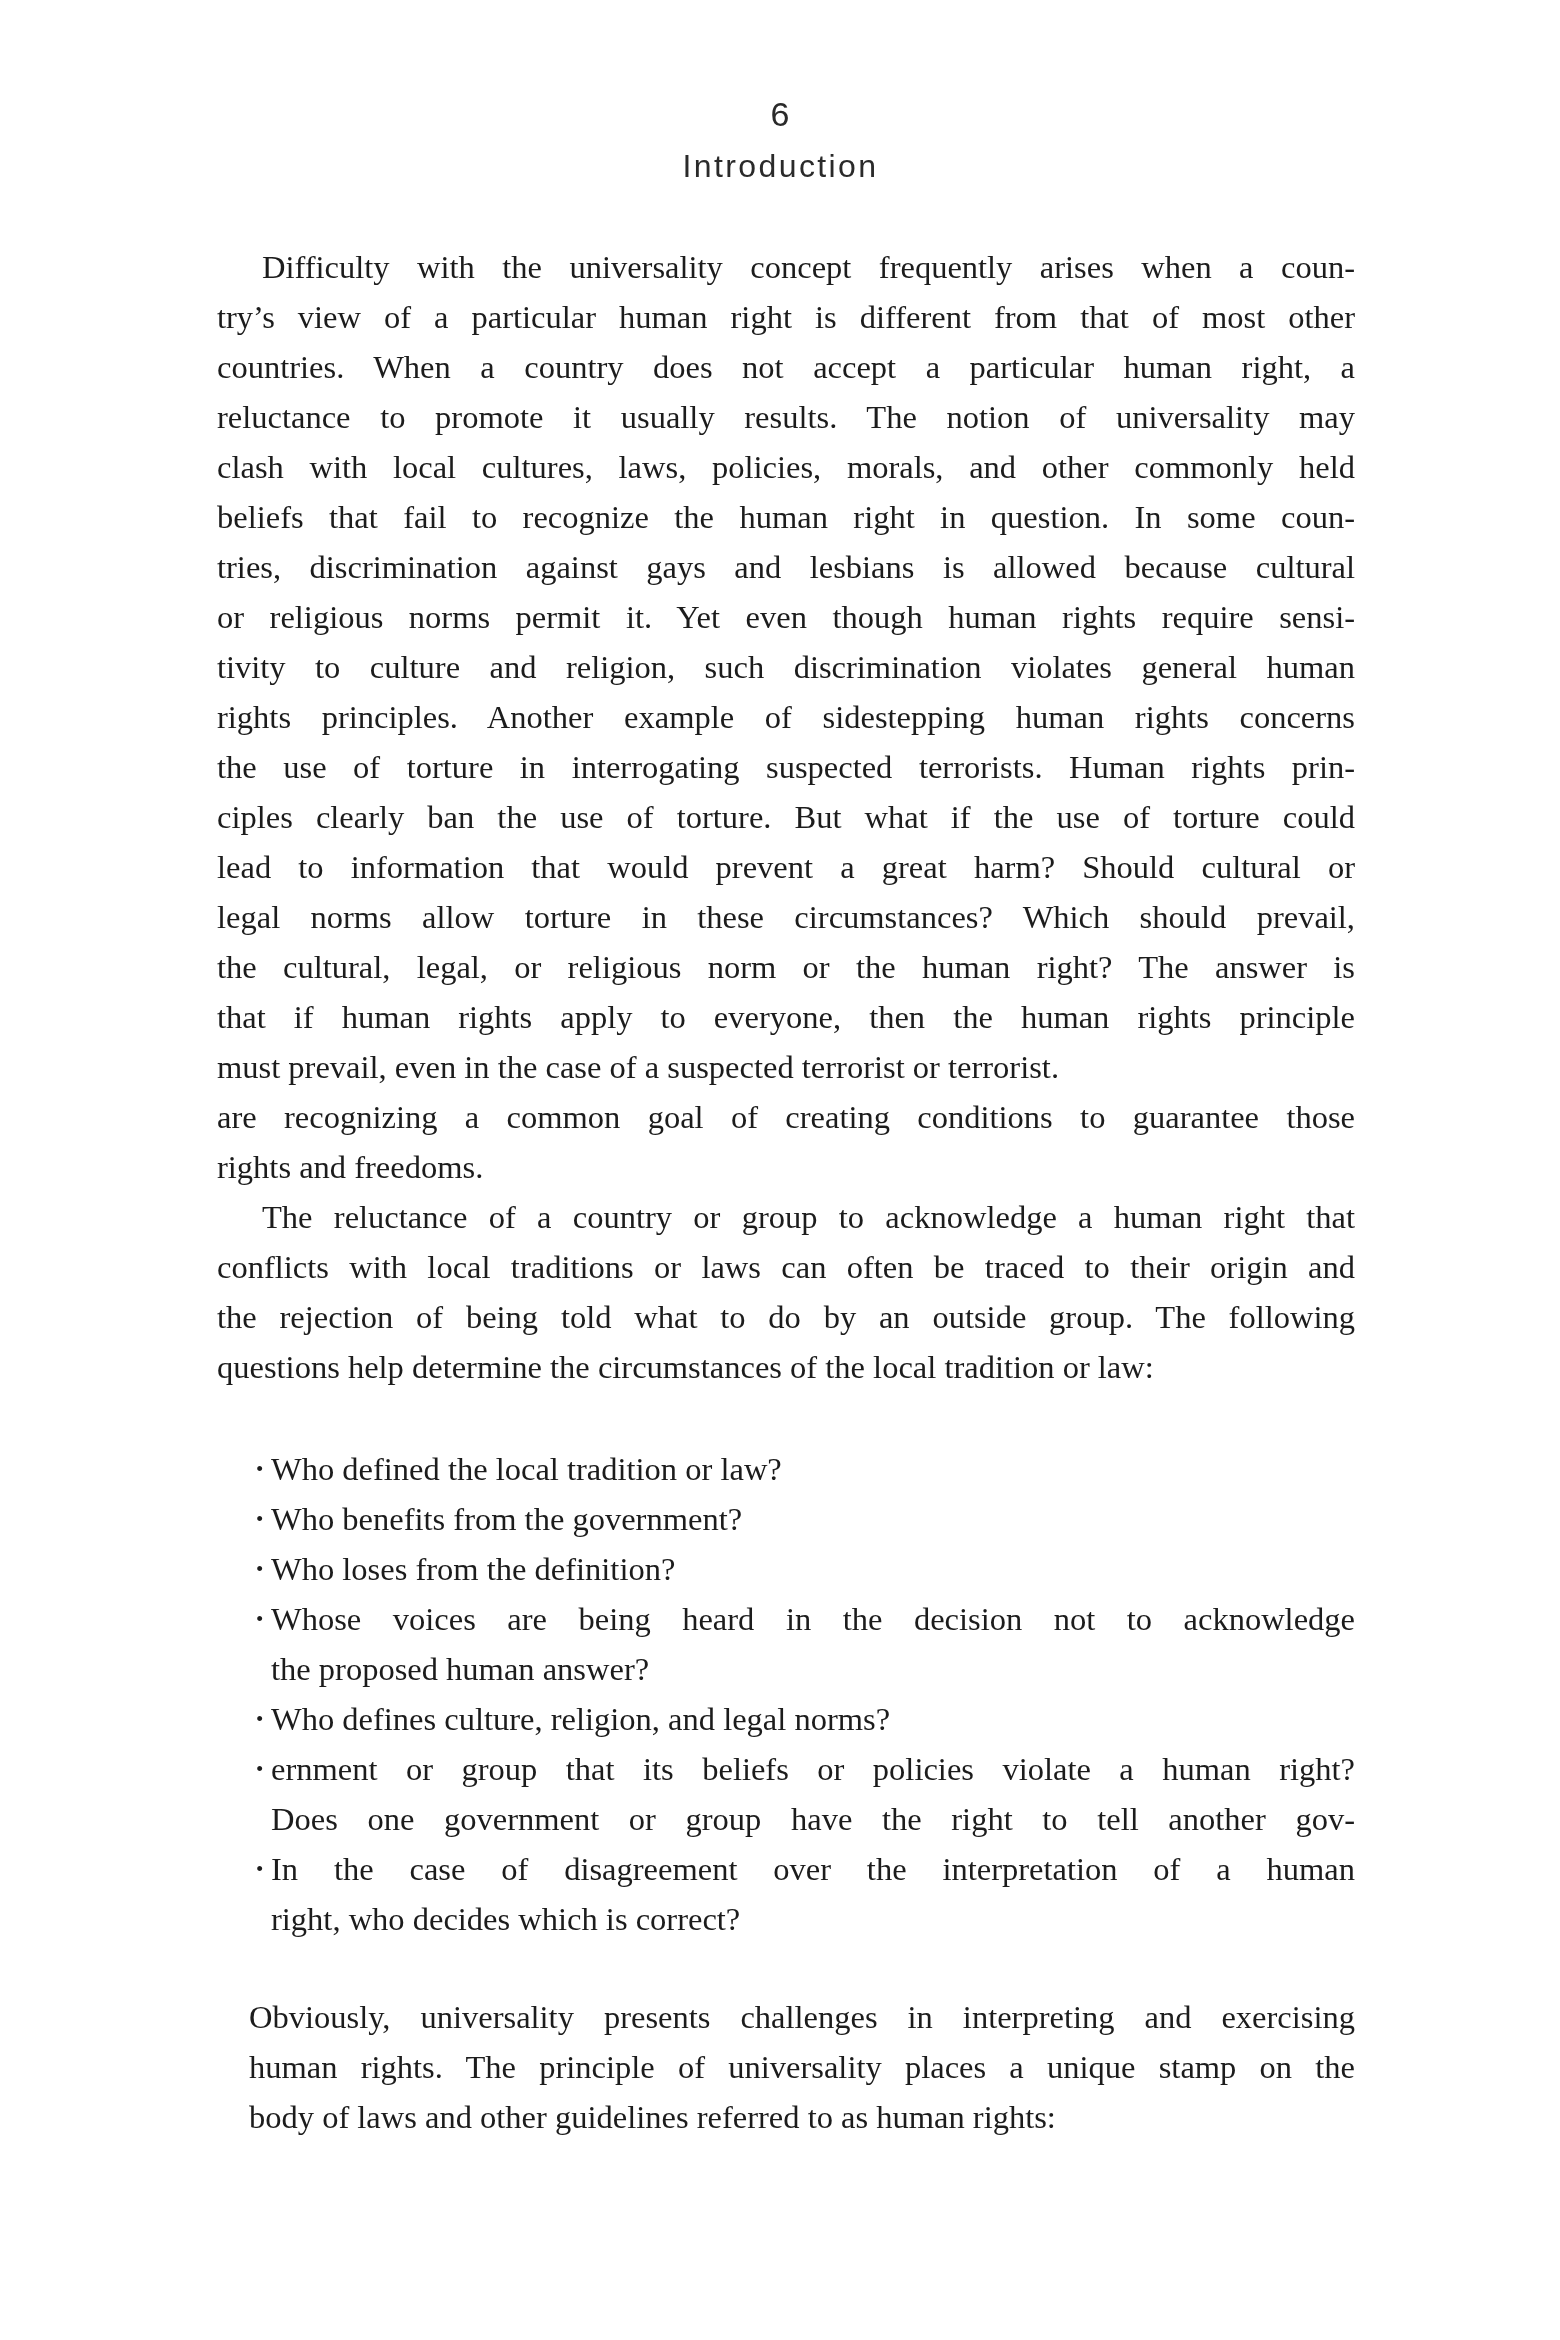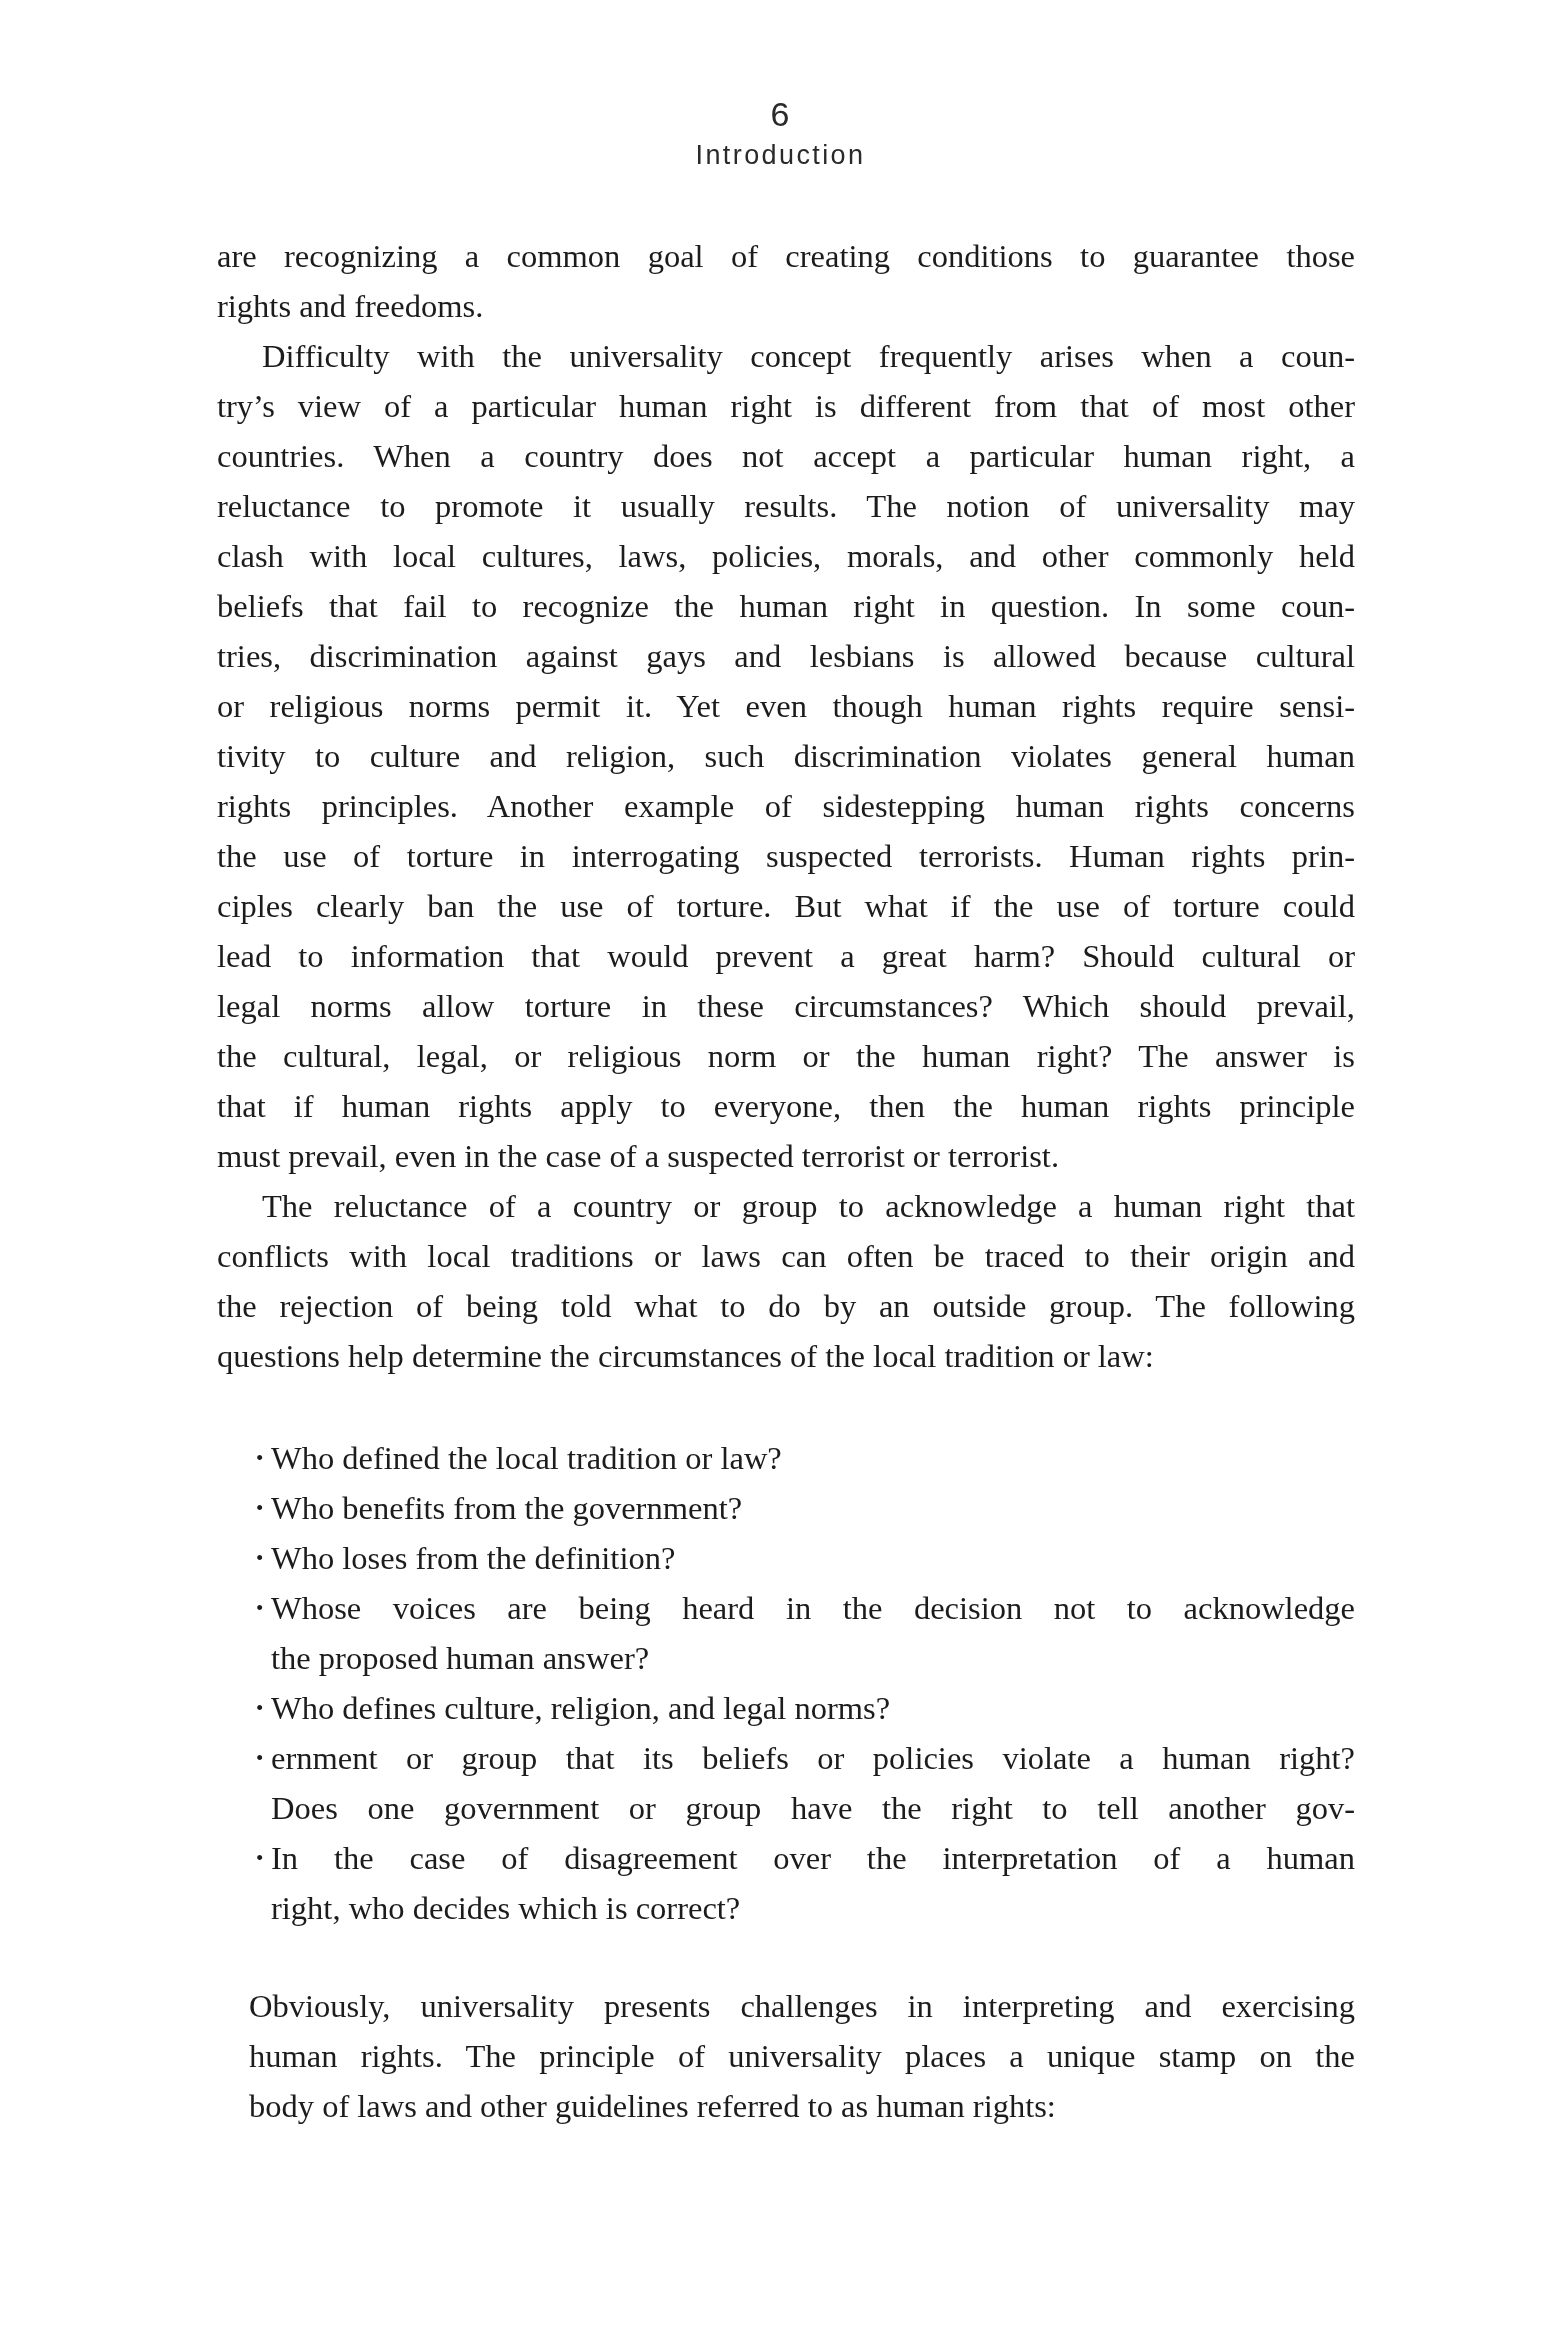--- a/index.html
+++ b/index.html
@@ -21,22 +21,22 @@
     font-family: "Liberation Sans", sans-serif;
     color: #2a2a2a;
   }
   .folio {
     margin-top: 96px;
     font-size: 34px;
     line-height: 36px;
     letter-spacing: 1px;
   }
   .section-title {
-    margin-top: 4px;
-    font-size: 27px;
+    margin-top: 15px;
+    font-size: 32px;
     line-height: 38px;
     letter-spacing: 2.4px;
   }
   .bodytext {
     position: relative;
     margin-left: 217px;
     width: 1138px;
     font-size: 32.5px;
     line-height: 50px;
   }
@@ -72,42 +72,42 @@
 
 <div id="page">
 
   <div class="running-head folio">6</div>
 
   <div class="running-head section-title">Introduction</div>
 
   <div class="bodytext opening">
 
     <div>
-      <div class="line jl">are recognizing a common goal of creating conditions to guarantee those</div>
-      <div class="line ll">rights and freedoms.</div>
-    </div>
-
-    <div>
       <div class="line jl indent">Difficulty with the universality concept frequently arises when a coun-</div>
       <div class="line jl">try’s view of a particular human right is different from that of most other</div>
       <div class="line jl">countries. When a country does not accept a particular human right, a</div>
       <div class="line jl">reluctance to promote it usually results. The notion of universality may</div>
       <div class="line jl">clash with local cultures, laws, policies, morals, and other commonly held</div>
       <div class="line jl">beliefs that fail to recognize the human right in question. In some coun-</div>
       <div class="line jl">tries, discrimination against gays and lesbians is allowed because cultural</div>
       <div class="line jl">or religious norms permit it. Yet even though human rights require sensi-</div>
       <div class="line jl">tivity to culture and religion, such discrimination violates general human</div>
       <div class="line jl">rights principles. Another example of sidestepping human rights concerns</div>
       <div class="line jl">the use of torture in interrogating suspected terrorists. Human rights prin-</div>
       <div class="line jl">ciples clearly ban the use of torture. But what if the use of torture could</div>
       <div class="line jl">lead to information that would prevent a great harm? Should cultural or</div>
       <div class="line jl">legal norms allow torture in these circumstances? Which should prevail,</div>
       <div class="line jl">the cultural, legal, or religious norm or the human right? The answer is</div>
       <div class="line jl">that if human rights apply to everyone, then the human rights principle</div>
       <div class="line ll">must prevail, even in the case of a suspected terrorist or terrorist.</div>
+    </div>
+
+    <div>
+      <div class="line jl">are recognizing a common goal of creating conditions to guarantee those</div>
+      <div class="line ll">rights and freedoms.</div>
     </div>
 
     <div>
       <div class="line jl indent">The reluctance of a country or group to acknowledge a human right that</div>
       <div class="line jl">conflicts with local traditions or laws can often be traced to their origin and</div>
       <div class="line jl">the rejection of being told what to do by an outside group. The following</div>
       <div class="line ll">questions help determine the circumstances of the local tradition or law:</div>
     </div>
 
     <div class="bullet-list">

